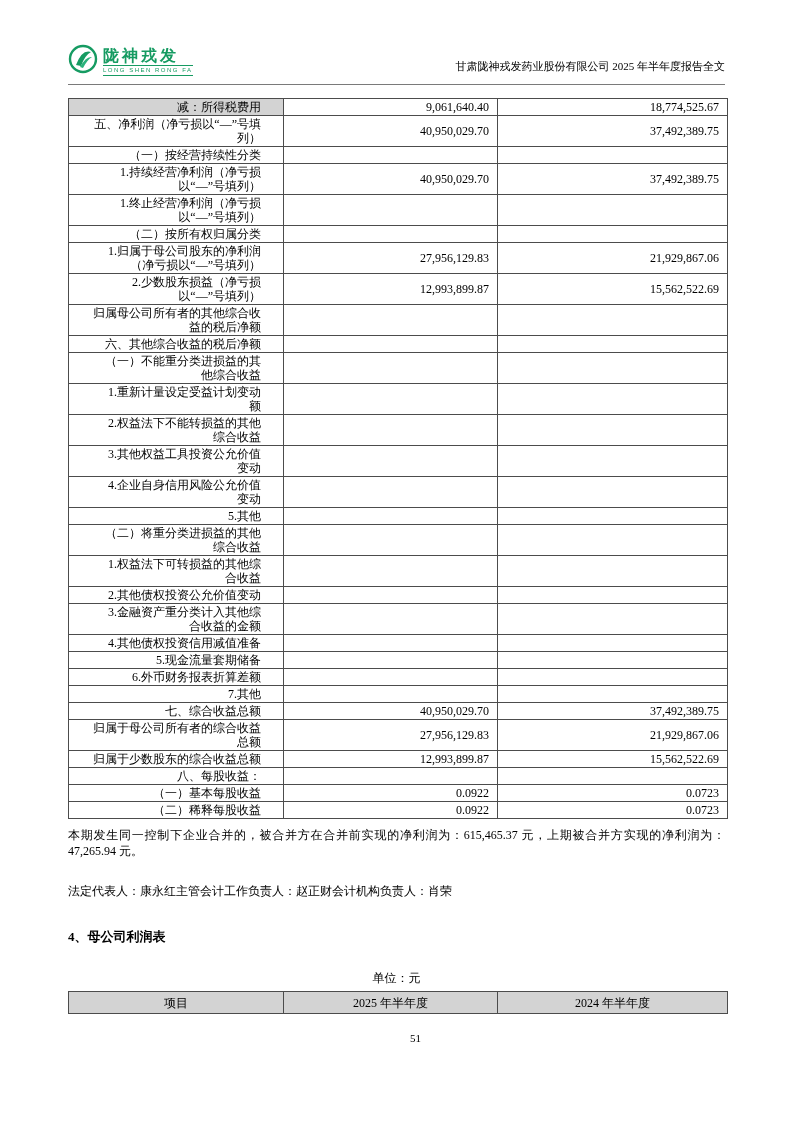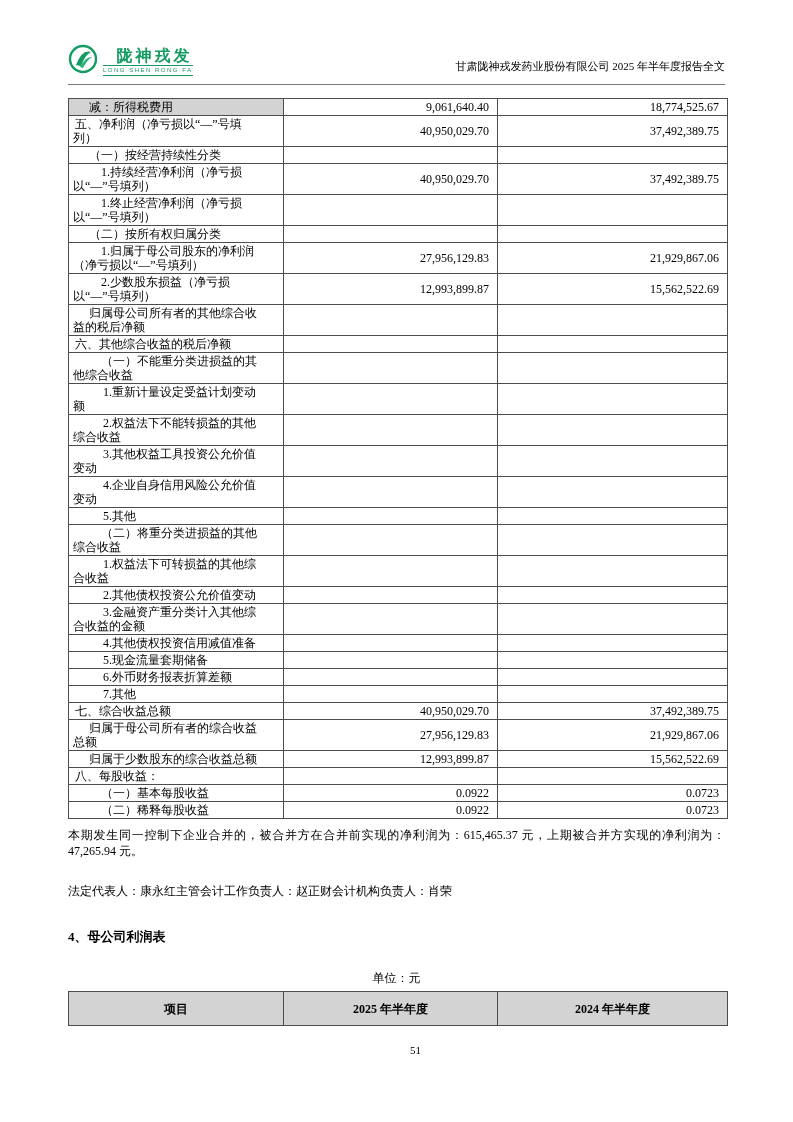--- a/index.html
+++ b/index.html
@@ -9,59 +9,59 @@
     font-family:"Liberation Serif","DejaVu Serif",serif; color:#000;
   }
   .content { margin:0 68px; }
 
   
   .page-header {
     display:flex; justify-content:space-between; align-items:flex-end;
     padding:44px 0 6px 0; border-bottom:1px solid #7a7a7a;
   }
   .logo { display:flex; align-items:center; gap:5px; }
-  .logo-text { display:flex; flex-direction:column; align-items:flex-end; }
+  .logo-text { display:flex; flex-direction:column; align-items:flex-start; }
   .logo-cn {
     color:#169b62; font-weight:bold; font-size:16px; letter-spacing:3px;
     font-family:"Liberation Sans","DejaVu Sans",sans-serif; line-height:18px;
   }
   .logo-en {
     color:#169b62; font-size:6px; letter-spacing:1.5px; line-height:7px;
     border-top:1px solid #169b62; border-bottom:1px solid #169b62; padding:1px 0;
     font-family:"Liberation Sans","DejaVu Sans",sans-serif; white-space:nowrap;
   }
   .doc-title { font-size:11px; line-height:16px; padding-bottom:4px; }
 
   
   table.fin {
     border-collapse:collapse; table-layout:fixed; width:659px;
     font-size:12px; line-height:14px;
   }
   table.fin td, table.fin th { border:1px solid #4c4c4c; vertical-align:middle; }
-  td.lbl { padding:1px 22px 1px 4px; word-break:break-all; }
+  td.lbl { padding:1px 22px 1px 4px; word-break:break-all;text-align:right; }
   td.val { text-align:right; padding:1px 8px 1px 2px; }
   .ind0 { text-indent:2px; }
   .ind1 { text-indent:16px; }
   .ind2 { text-indent:28px; }
   .ind3 { text-indent:30px; }
   .shaded { background:#d3d3d3; }
   #income-table { margin-top:13px; }
 
   
   .note { margin-top:8px; font-size:12px; line-height:16px; text-align:justify; }
   .sigs { margin-top:24px; display:flex; font-size:12px; }
   .section-title { margin-top:28px; font-size:13px; font-weight:bold;
     font-family:"Liberation Serif","DejaVu Serif",serif; }
   .unit { margin-top:24px; text-align:center; font-size:12px; }
 
   
   #parent-table { margin-top:4px; }
   #parent-table th {
-    background:#d3d3d3; font-weight:bold; font-size:12px;
-    height:34px; text-align:center;
+    background:#d3d3d3; font-weight:normal; font-size:12px;
+    height:22px; text-align:center;
   }
 
   .pagenum { margin-top:18px; text-align:center; margin-right:-38px; font-size:11px; }
 </style>
 </head>
 <body>
 
 <div class="content">
 
   <div class="page-header">

